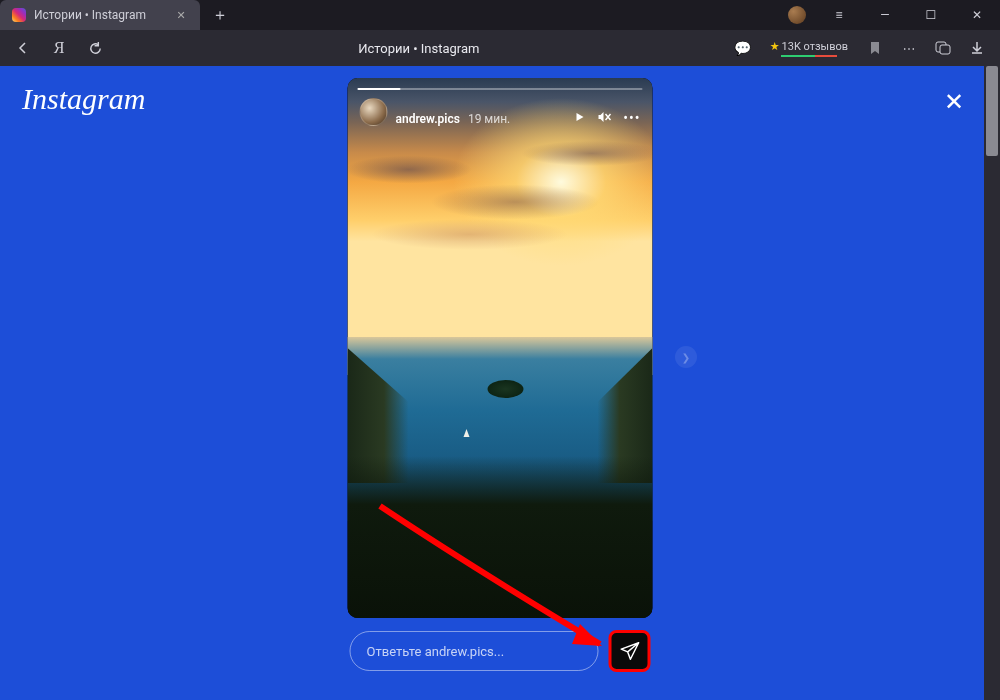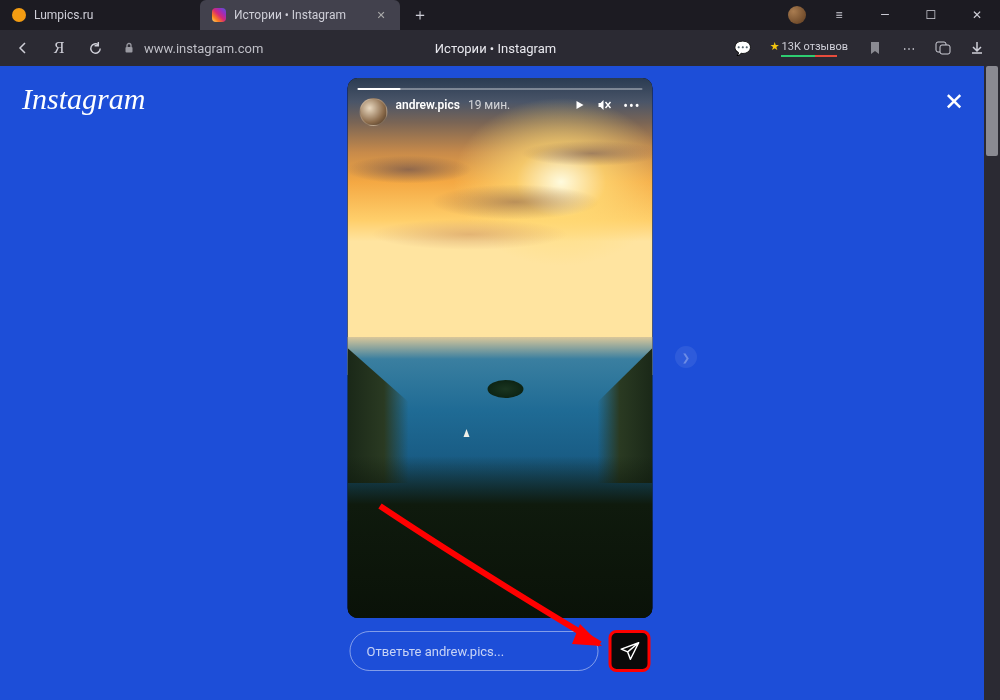--- a/index.html
+++ b/index.html
@@ -45,44 +45,40 @@
 .island{position:absolute;left:46%;top:56%;width:36px;height:18px;background:radial-gradient(ellipse at center,#1a3520 0%,#0d2414 70%,transparent 100%);border-radius:50%}
 .boat{position:absolute;left:38%;top:65%;width:0;height:0;border-left:3px solid transparent;border-right:3px solid transparent;border-bottom:8px solid #f0f0e8}
 .shore-left{position:absolute;left:0;top:50%;width:20%;height:25%;background:linear-gradient(to right,#1a2818 0%,#2a3a22 60%,transparent 100%);clip-path:polygon(0 0,100% 40%,100% 100%,0 100%)}
 .shore-right{position:absolute;right:0;top:50%;width:18%;height:25%;background:linear-gradient(to left,#1a2818 0%,#2a3a22 60%,transparent 100%);clip-path:polygon(0 40%,100% 0,100% 100%,0 100%)}
 .forest{position:absolute;left:0;right:0;bottom:0;height:30%;background:
  linear-gradient(to bottom,transparent 0%,#0f1a0d 30%,#0a1208 100%)}
 .trees{position:absolute;left:0;right:0;bottom:0;height:32%}
 .tree{position:absolute;bottom:0;background:#0a1808}
 .progress{position:absolute;left:10px;right:10px;top:10px;height:2px;background:rgba(255,255,255,0.35);border-radius:2px}
 .progress-fill{height:100%;width:15%;background:#fff;border-radius:2px}
-.story-head{position:absolute;left:12px;top:20px;right:12px;display:flex;align-items:flex-start;gap:8px;color:#fff;font-size:12px}
+.story-head{position:absolute;left:12px;top:20px;right:12px;display:flex;align-items:flex-end;gap:8px;color:#fff;font-size:12px}
 .avatar{width:28px;height:28px;border-radius:50%;background:radial-gradient(circle at 35% 35%,#e8d8c0 0%,#8a6a4a 60%,#3a2a1a 100%);border:1px solid rgba(255,255,255,0.2)}
 .uname{font-weight:600;font-size:12px}
 .time{color:rgba(255,255,255,0.75);font-size:12px}
 .story-ctrl{margin-left:auto;display:flex;align-items:center;gap:12px}
 .sicon{color:#fff;cursor:pointer;font-size:12px}
 .next-btn{position:absolute;left:calc(50% + 175px);top:280px;width:22px;height:22px;border-radius:50%;background:rgba(255,255,255,0.08);display:flex;align-items:center;justify-content:center;color:rgba(255,255,255,0.3);cursor:pointer;font-size:10px}
 .reply-row{display:flex;align-items:center;gap:10px;margin-top:12px;padding:0 2px}
 .reply-input{flex:1;height:40px;border:1px solid rgba(255,255,255,0.45);border-radius:22px;background:transparent;color:#fff;padding:4px 16px;font-size:13px;outline:none}
 .reply-input::placeholder{color:rgba(255,255,255,0.75)}
 .send-box{width:42px;height:42px;border:3px solid #ff0000;border-radius:8px;display:flex;align-items:center;justify-content:center;background:#0a0a0a}
 .send-icon{color:#fff}
 .arrow{position:absolute;pointer-events:none}
 .arrow-line{stroke:#ff0000;stroke-width:6;fill:none}
 .arrow-head{fill:#ff0000}
 </style>
 </head>
 <body>
 
 <div class="titlebar">
-  <div class="tab inactive">
-    <span class="tab-favicon" style="background:#f39c12;border-radius:50%"></span>
-    <span class="tab-title">Lumpics.ru</span>
-  </div>
   <div class="tab active">
     <span class="tab-favicon" style="background:linear-gradient(45deg,#feda75,#fa7e1e,#d62976,#962fbf,#4f5bd5);border-radius:4px"></span>
     <span class="tab-title">Истории • Instagram</span>
     <span class="tab-close">✕</span>
   </div>
   <div class="newtab">＋</div>
   <div class="winctrls">
     <div class="prof"></div>
     <div class="winbtn">≡</div>
     <div class="winbtn">―</div>
@@ -96,29 +92,20 @@
     <svg width="16" height="16" viewBox="0 0 16 16">
         <path d="M10 3 L5 8 L10 13" stroke="#cfcfd8" stroke-width="1.5" fill="none"></path>
       </svg>
   </div>
   <div class="tbtn" style="font-family:serif;font-size:16px">Я</div>
   <div class="tbtn">
     <svg width="15" height="15" viewBox="0 0 16 16">
         <path d="M13 8a5 5 0 1 1-2-4" stroke="#cfcfd8" stroke-width="1.5" fill="none"></path>
         <path d="M11 1 L11 5 L7 5" stroke="#cfcfd8" stroke-width="1.5" fill="none"></path>
       </svg>
-  </div>
-  <div class="urlbar">
-    <span class="lock">
-      <svg width="12" height="12" viewBox="0 0 12 12">
-          <rect x="2.5" y="5" width="7" height="5.5" rx="1" fill="#9a9aa2"></rect>
-          <path d="M4 5 V3.5 a2 2 0 0 1 4 0 V5" stroke="#9a9aa2" stroke-width="1.3" fill="none"></path>
-        </svg>
-    </span>
-    <span class="url-text">www.instagram.com</span>
   </div>
   <div class="url-title">Истории • Instagram</div>
   <div class="ext">
     <div class="tbtn" style="font-size:14px">💬</div>
     <div class="reviews">
       <div class="reviews-top">
         <span style="color:#f1c40f">★</span>
         <span>13K отзывов</span>
       </div>
       <div class="reviews-bar"></div>

